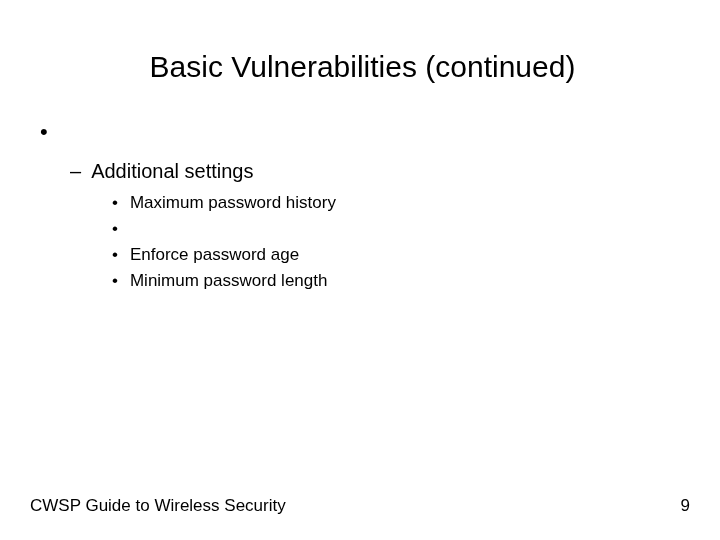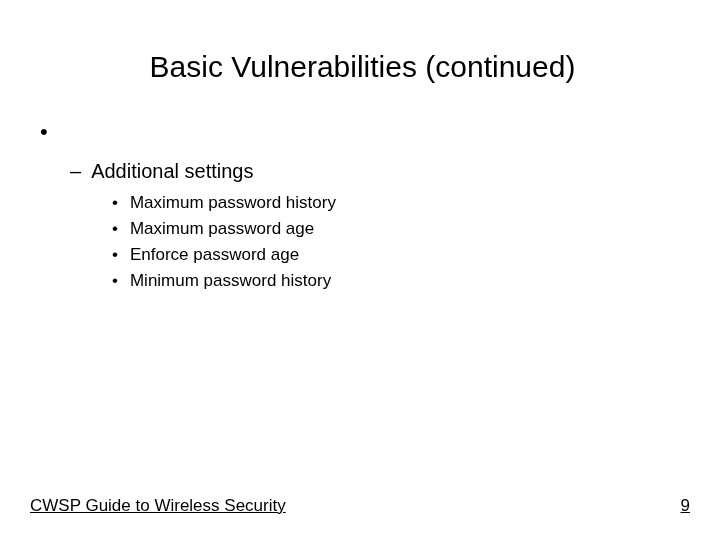--- a/index.html
+++ b/index.html
@@ -62,21 +62,20 @@
       margin-right: 12px;
     }
     .footer {
       position: absolute;
       bottom: 24px;
       left: 30px;
       right: 30px;
       display: flex;
       justify-content: space-between;
       font-size: 17px;
-      text-decoration: underline;
     }
   </style>
 </head>
 <body>
 
 <div class="slide">
   <h1 class="title">Basic Vulnerabilities (continued)</h1>
 
   <div class="content">
     <div class="level1">
@@ -87,29 +86,28 @@
       <span class="bullet">–</span>
       <span>Additional settings</span>
     </div>
 
     <div class="level3">
       <span class="bullet">•</span>
       <span>Maximum password history</span>
     </div>
     <div class="level3">
       <span class="bullet">•</span>
-      <span>Maximum password age</span>
     </div>
     <div class="level3">
       <span class="bullet">•</span>
       <span>Enforce password age</span>
     </div>
     <div class="level3">
       <span class="bullet">•</span>
-      <span>Minimum password history</span>
+      <span>Minimum password length</span>
     </div>
   </div>
 
   <div class="footer">
     <span>CWSP Guide to Wireless Security</span>
     <span>9</span>
   </div>
 </div>
 
 </body></html>

